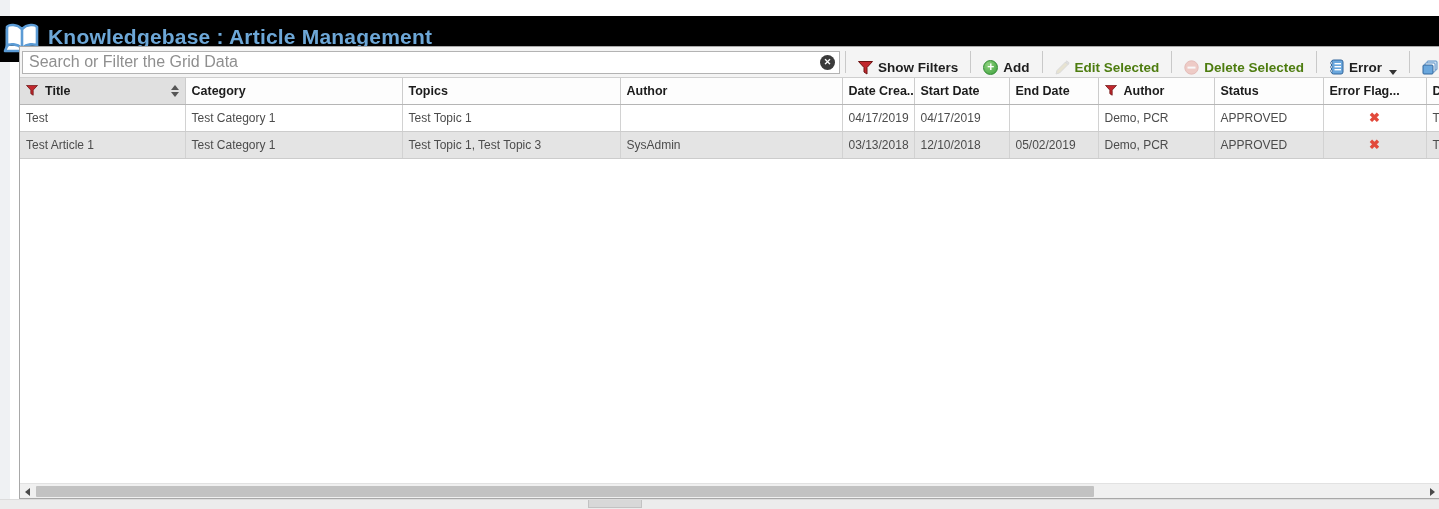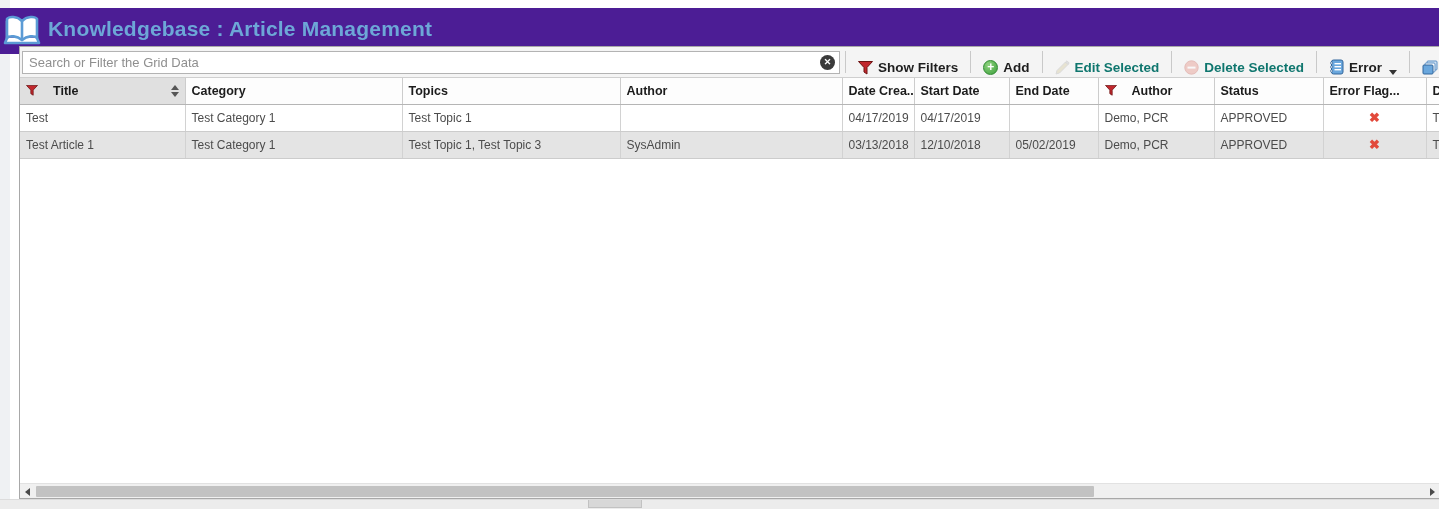--- a/index.html
+++ b/index.html
@@ -4,59 +4,59 @@
 <style>
   * { margin:0; padding:0; box-sizing:border-box; }
   html,body { width:1439px; height:509px; overflow:hidden; background:#ffffff;
               font-family:"Liberation Sans", sans-serif; }
   #app { position:relative; width:1439px; height:509px; background:#fff; }
 
   
   .left-strip { position:absolute; left:0; top:0; width:10px; height:509px; background:#eff1f3; }
 
   
-  .page-header { position:absolute; left:0; top:8px; right:0; height:46px; background:#4c1d95; }
+  .page-header { position:absolute; left:0; top:16px; right:0; height:46px; background:#000000; }
   .book-icon { position:absolute; left:2px; top:5px; width:40px; height:36px; }
   .page-title { position:absolute; left:48px; top:9px; font-size:21px; font-weight:bold;
                 color:#6da7d7; letter-spacing:0.2px; }
 
   
   .panel { position:absolute; left:19px; top:46px; right:-2px; height:453px;
            border:1px solid #a8a8a8; background:#fff; }
 
   
   .toolbar { position:absolute; left:0; top:0; right:0; height:31px; background:#f4f4f4;
              border-bottom:1px solid #cfcfcf; display:flex; align-items:center; padding:0 6px 0 2px; }
   .search-wrap { position:relative; width:818px; flex:0 0 auto; }
   .search-input { width:100%; height:23px; border:1px solid #b3b3b3; background:#fff;
-                  font-size:13px; color:#333; padding:0 26px 0 6px; outline:none;
+                  font-size:16px; color:#333; padding:0 26px 0 6px; outline:none;
                   font-family:"Liberation Sans", sans-serif; }
   .search-input::placeholder { color:#8f8f8f; }
   .clear-btn { position:absolute; right:5px; top:4px; width:15px; height:15px; border-radius:50%;
                background:#3a3a3a; color:#fff; font-size:9px; font-weight:bold; line-height:15px;
                text-align:center; cursor:pointer; }
   .tb-sep { width:1px; height:22px; background:#c9c9c9; margin:0 5px; flex:0 0 auto; }
   .tb-btn { display:flex; align-items:flex-end; gap:5px; padding:0 7px; height:26px;
             font-size:13.5px; font-weight:bold; color:#1e1e1e; cursor:pointer; white-space:nowrap; }
-  .tb-btn.disabled { color:#0f766e; cursor:default; }
+  .tb-btn.disabled { color:#4d7c0f; cursor:default; }
   .tb-btn.disabled svg { opacity:0.45; }
   .caret { width:0; height:0; border-left:4px solid transparent; border-right:4px solid transparent;
            border-top:5px solid #333; margin-left:2px; }
   .add-circle { width:15px; height:15px; border-radius:50%;
                 background:radial-gradient(circle at 35% 30%, #8fd27f, #3ca03c);
                 border:1px solid #2f8a31; color:#fff; font-size:12px; font-weight:bold;
                 line-height:13px; text-align:center; }
 
   
   .grid-area { position:absolute; left:0; top:31px; right:0; bottom:15px; overflow:hidden; background:#fff; }
   table.grid { border-collapse:collapse; table-layout:fixed; width:1470px; }
   th.gh { height:26px; background:#fdfdfd; border-right:1px solid #ccc; border-bottom:1px solid #b5b5b5;
           font-size:12.5px; font-weight:bold; color:#1c1c1c; text-align:left; padding:0 6px;
           white-space:nowrap; overflow:hidden; cursor:pointer; }
-  th.gh .th-inner { display:flex; align-items:center; gap:15px; }
+  th.gh .th-inner { display:flex; align-items:center; gap:7px; }
   th.th-title { background:#e0e0e0; }
   .sort { margin-left:auto; display:flex; flex-direction:column; gap:2px; align-items:center; }
   .sort .tu { width:0; height:0; border-left:4px solid transparent; border-right:4px solid transparent;
               border-bottom:5px solid #555; }
   .sort .td { width:0; height:0; border-left:4px solid transparent; border-right:4px solid transparent;
               border-top:5px solid #555; }
   td.gc { height:27px; border-right:1px solid #d2d2d2; border-bottom:1px solid #ccc;
           font-size:12px; color:#4c4c4c; padding:0 6px; white-space:nowrap; overflow:hidden; }
   tr.row-alt td.gc { background:#e4e4e4; }
   td.gc.center { text-align:center; }

